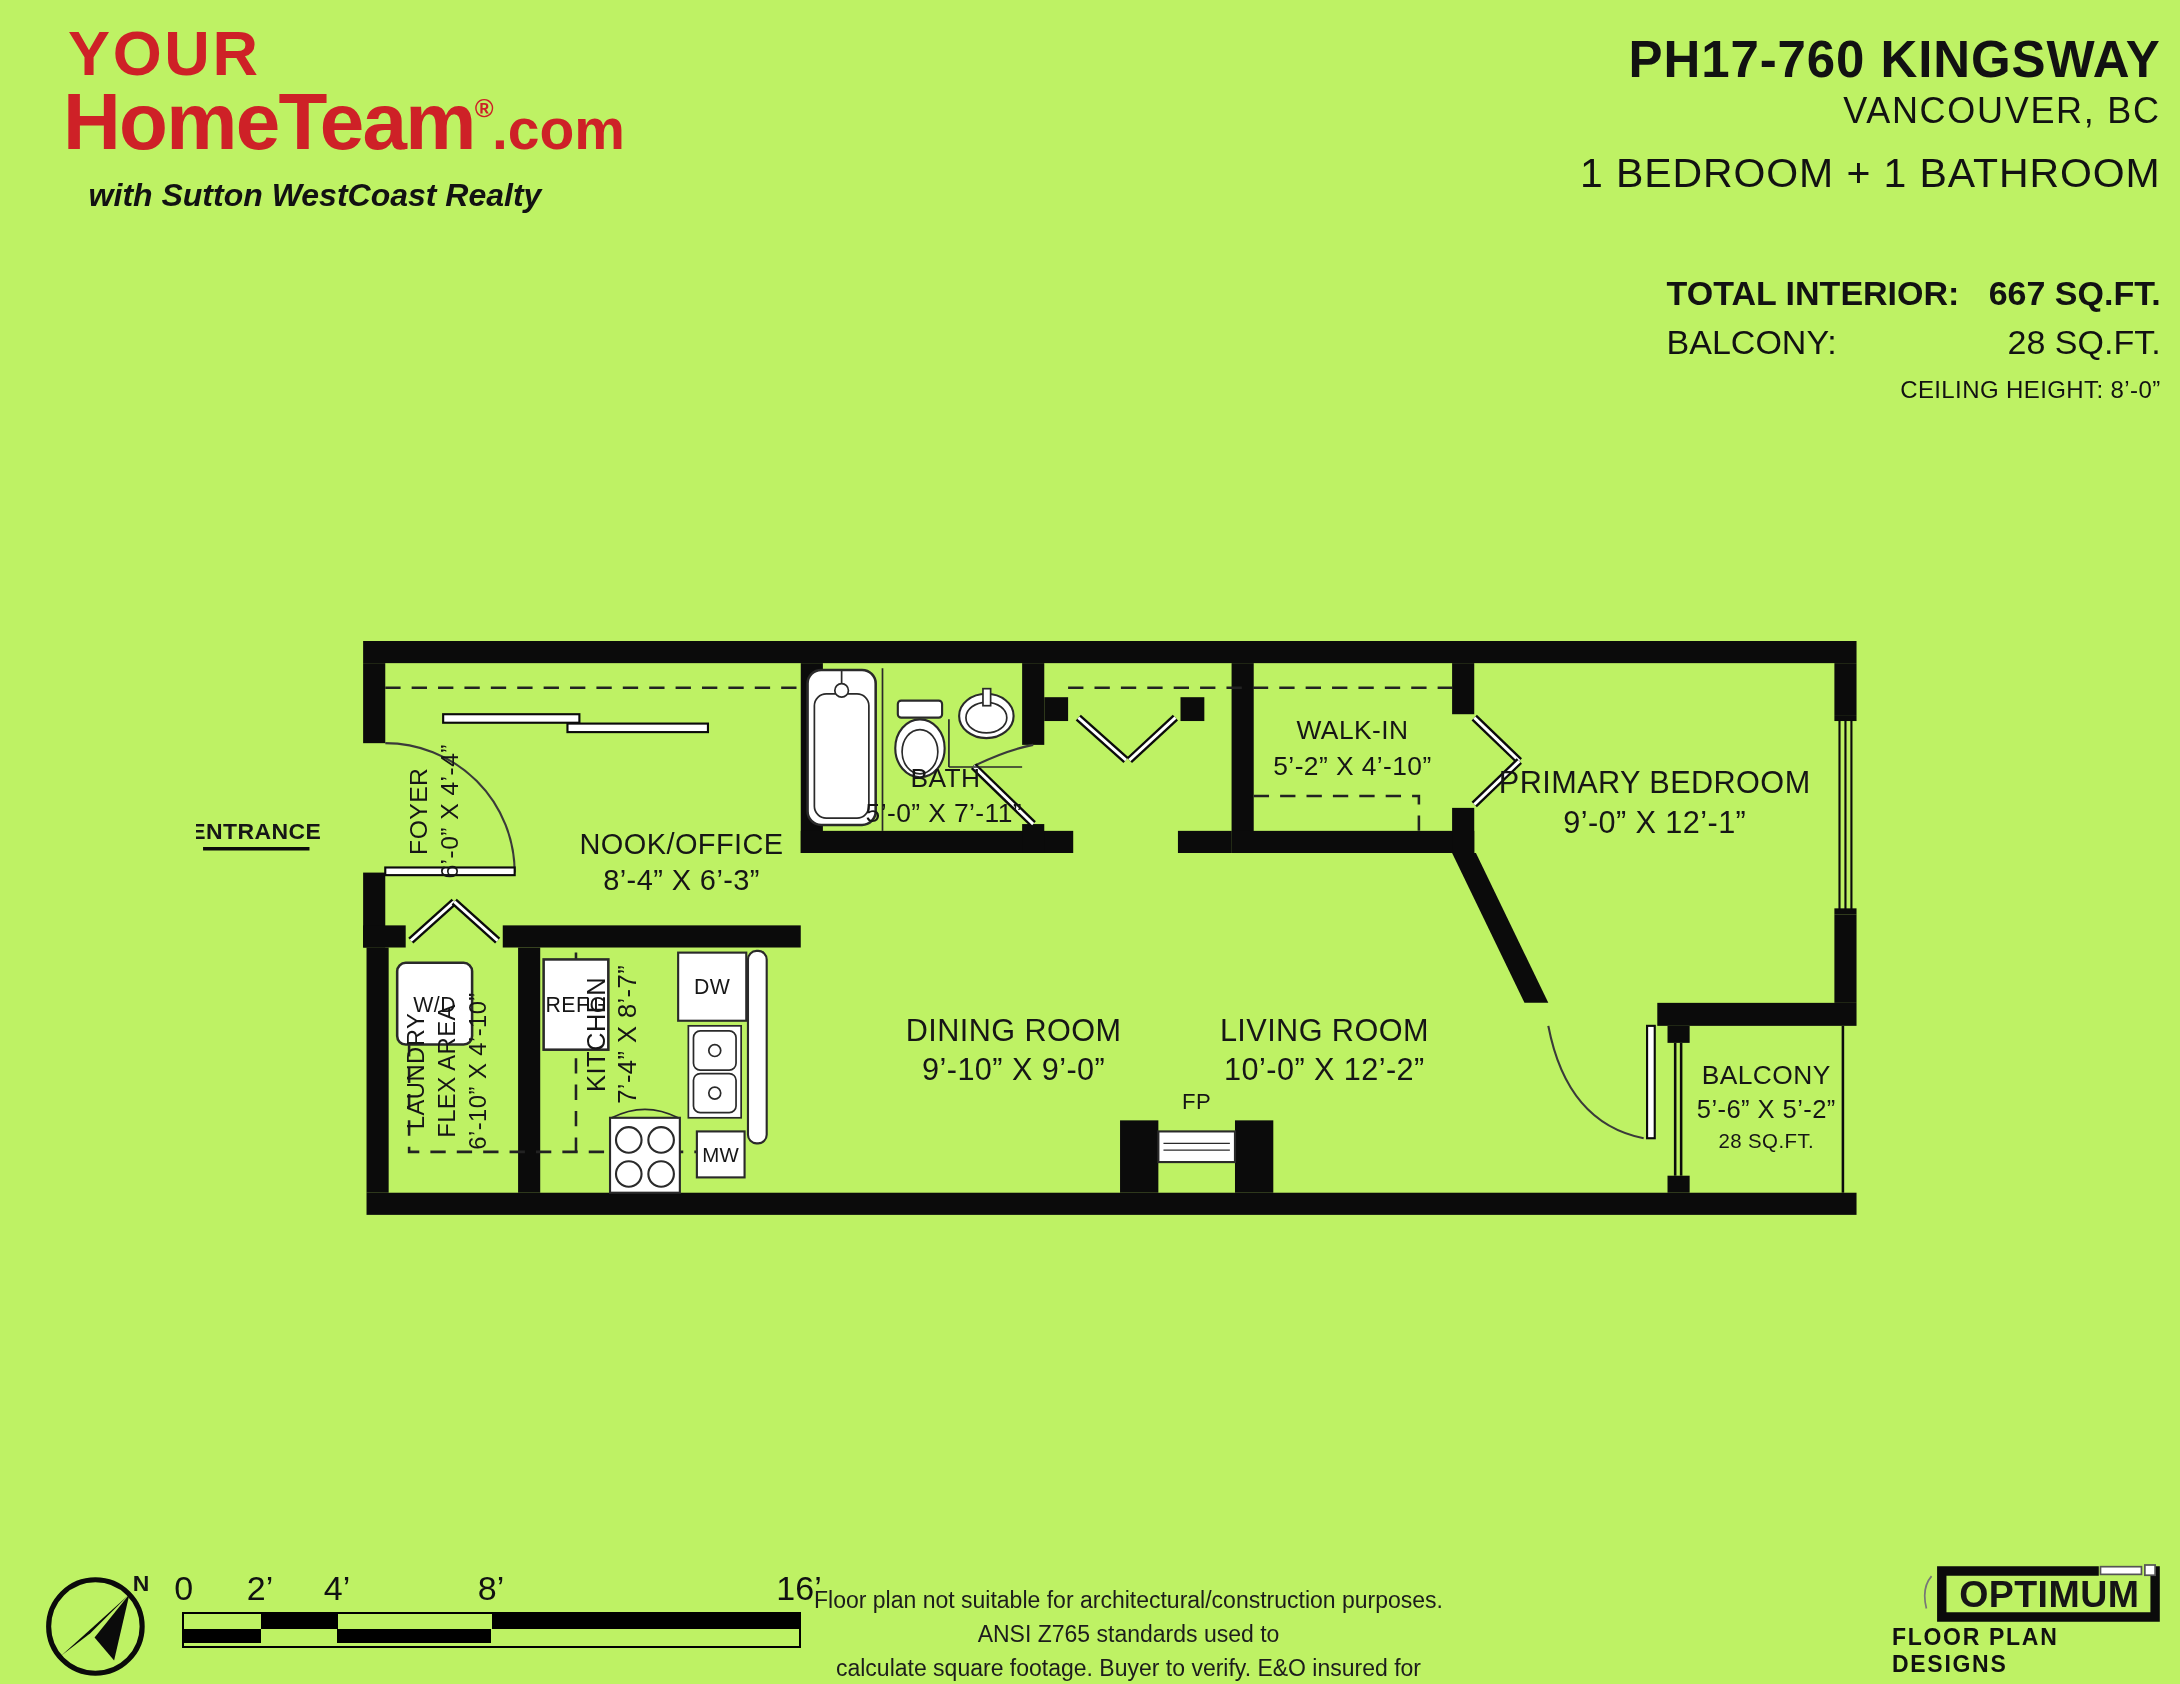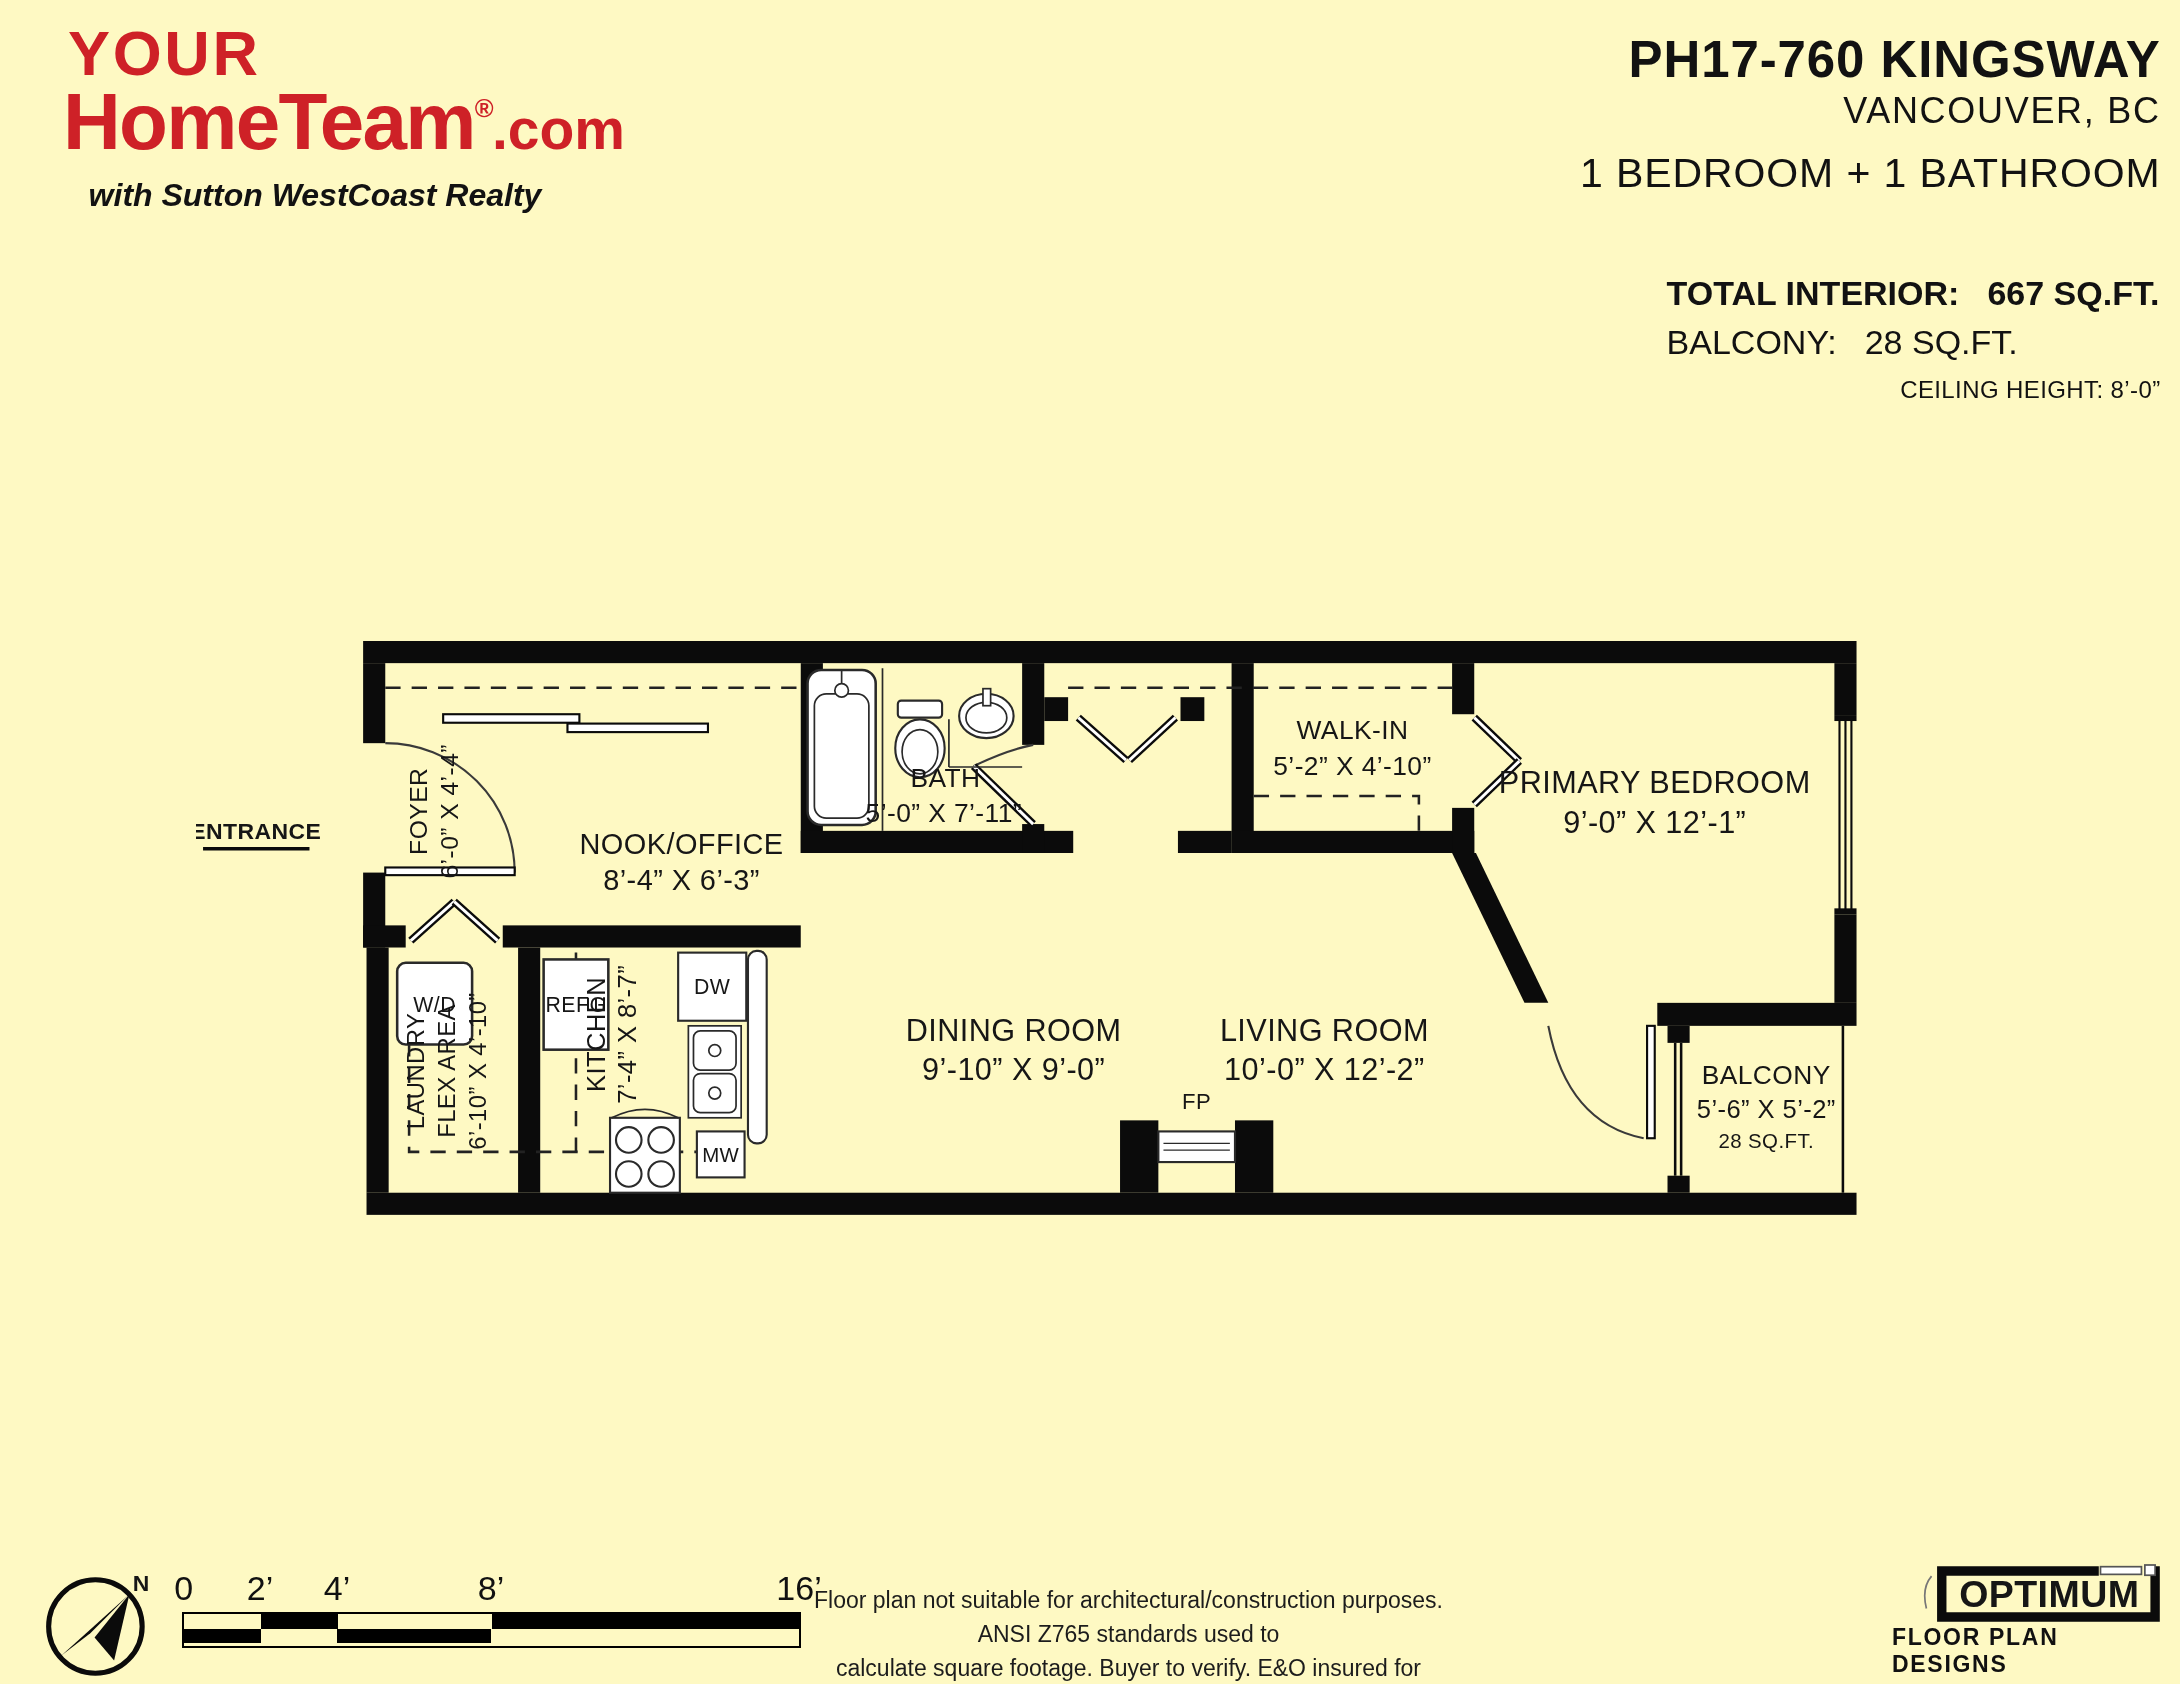--- a/index.html
+++ b/index.html
@@ -1,34 +1,34 @@
 <!DOCTYPE html>
 <html style="font-size:13.6px"><head>
 <meta charset="utf-8">
 <style>
   html,body{margin:0;padding:0;background:#ffffff;}
-  .page{position:relative;width:2181px;height:1685px;background:#fef9c3;overflow:hidden;
+  .page{position:relative;width:2181px;height:1685px;background:#bef264;overflow:hidden;
         font-family:"Liberation Sans",sans-serif;color:#141414;}
   .abs{position:absolute;}
 
   
   .logo{left:63px;top:22px;}
   .logo-your{font-size:63px;font-weight:bold;letter-spacing:2.6px;line-height:1.0;margin-left:5.1px;}
   .logo-main{font-size:80px;font-weight:bold;letter-spacing:-1.7px;line-height:1.0;margin-top:-3.4px;white-space:nowrap;}
   .logo-reg{font-size:25.6px;vertical-align:32px;font-weight:bold;}
   .logo-com{font-size:57px;font-weight:bold;letter-spacing:0;}
   .logo-tagline{font-size:32px;font-style:italic;font-weight:bold;color:#121212;margin-top:15.3px;margin-left:25.6px;letter-spacing:0px;}
 
   
   .head-right{right:20.4px;top:34px;text-align:right;color:#121212;}
   .hr-title{font-size:51px;font-weight:bold;letter-spacing:0.9px;line-height:1.0;}
   .hr-city{font-size:36px;font-weight:normal;letter-spacing:1.7px;line-height:1.05;margin-top:6.8px;}
   .hr-config{font-size:41px;letter-spacing:0.9px;margin-top:20.4px;}
   .stats{right:20.4px;top:269px;width:494px;font-size:34px;color:#121212;}
-  .stat-row{display:flex;justify-content:flex-start;line-height:1.45;gap:28px;}
+  .stat-row{display:flex;justify-content:space-between;line-height:1.45;}
   .stat-row.bold{font-weight:bold;}
   .stat-ceiling{text-align:right;font-size:24px;margin-top:8.5px;letter-spacing:0.4px;}
 
   
   .plan-svg{left:196px;top:641px;}
   svg text{font-family:"Liberation Sans",sans-serif;fill:#161616;letter-spacing:0.5px;}
 
   
   .compass{left:41px;top:1567px;}
   .scalebar{left:170px;top:1569px;width:664px;height:89px;}

